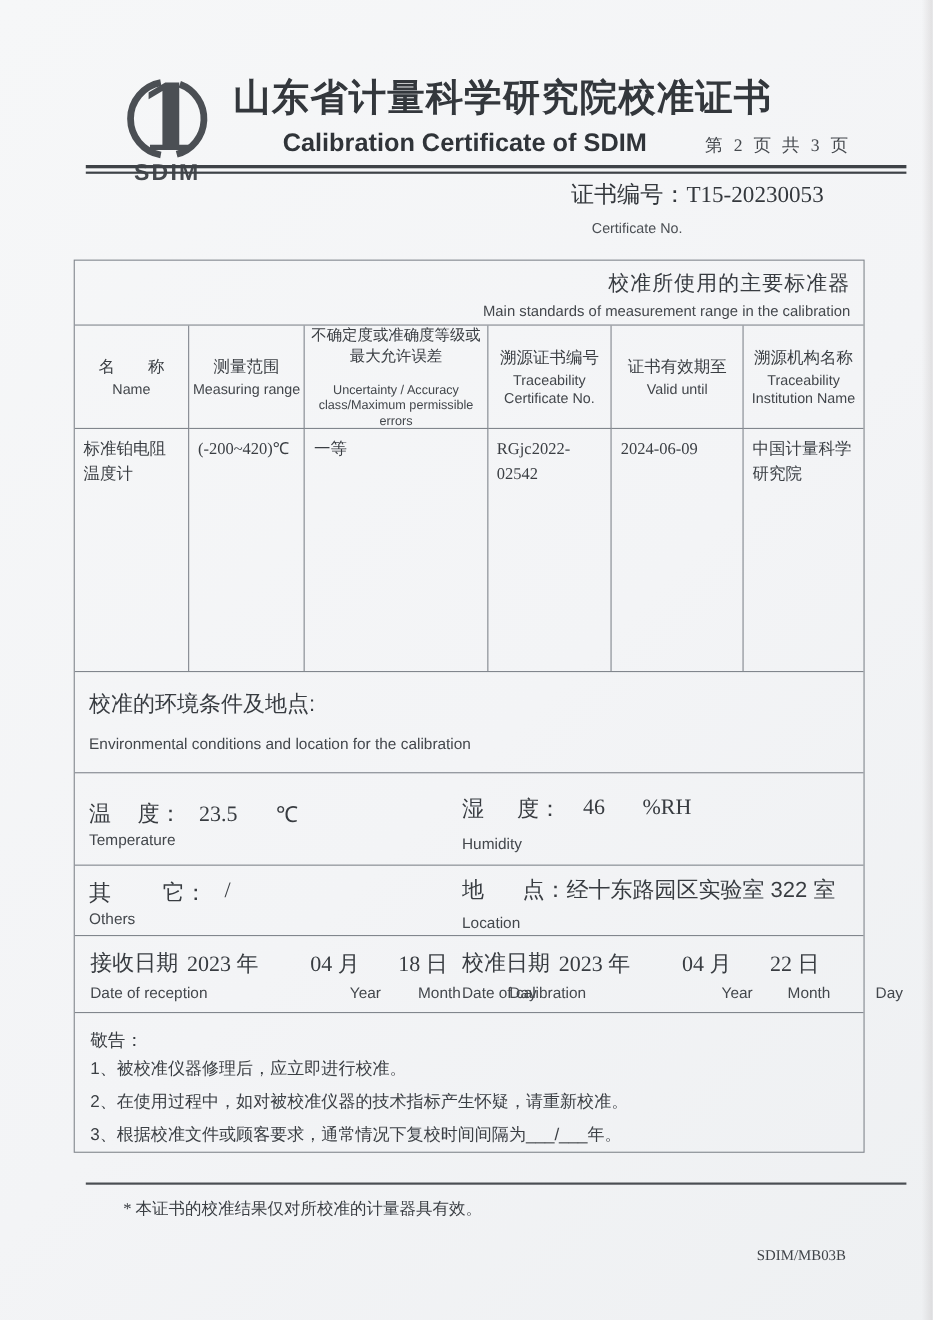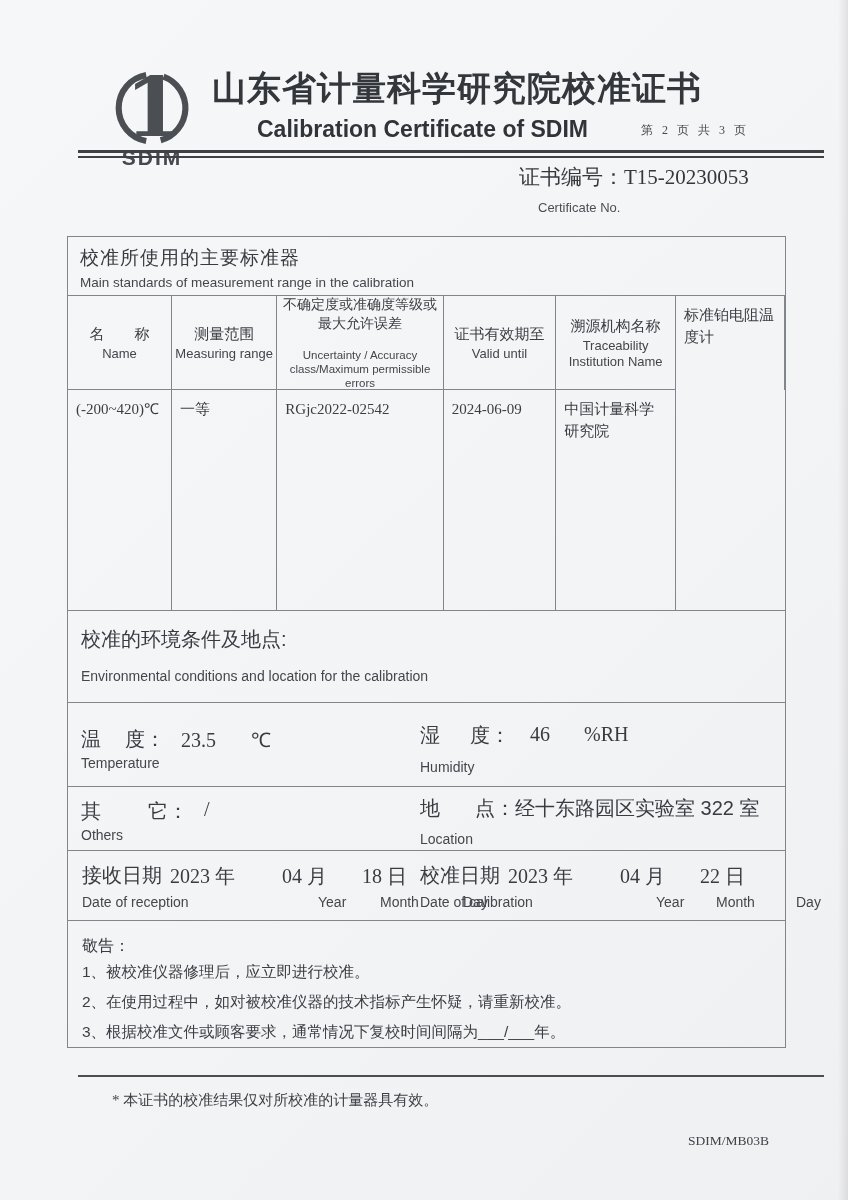--- a/index.html
+++ b/index.html
@@ -28,21 +28,21 @@
     position:absolute; left:212px; top:66px;
     font-family:"Liberation Serif", serif; font-weight:600;
     font-size:34px; letter-spacing:1px; color:#33373c; white-space:nowrap;
   }
   .title-en {
     position:absolute; left:257px; top:116px;
     font-weight:bold; font-size:23px; color:#303439; white-space:nowrap;
   }
   .page-info {
     position:absolute; left:641px; top:122px;
-    font-family:"Liberation Serif", serif; font-size:12px;
+    font-family:"Liberation Serif", serif; font-size:16px;
     letter-spacing:3px; color:#45494e; white-space:nowrap;
   }
   .double-rule {
     position:absolute; left:78px; top:150px; width:746px; height:8px;
     border-top:3px solid #3e4247; border-bottom:2px solid #3e4247;
   }
   .cert-no {
     position:absolute; left:519px; top:163px;
     font-family:"Liberation Serif", serif; font-size:21px; color:#34383d; white-space:nowrap;
   }
@@ -51,21 +51,21 @@
     font-size:13px; color:#4b4f54;
   }
   
   .main-box {
     position:absolute; left:67px; top:236px; width:719px; height:812px;
     border:1px solid #81868d;
     display:flex; flex-direction:column;
   }
   .sec { border-bottom:1px solid #81868d; position:relative; }
   .sec:last-child { border-bottom:none; flex:1; }
-  .sec-std-title { height:59px; padding:8px 12px 18px; }
+  .sec-std-title { height:59px; padding:8px 12px 18px;text-align:right; }
   .sec-std-title .zh { font-size:19px; letter-spacing:1px; color:#383c41; }
   .sec-std-title .en { font-size:13.5px; margin-top:4px; color:#43474c; }
   
   .std-table { height:317px; display:grid;
     grid-template-columns:14.5% 14.7% 23.2% 15.7% 16.7% 15.2%;
     grid-template-rows:94px 1fr;
   }
   .th, .td { border-right:1px solid #81868d; }
   .th:nth-child(6), .td:nth-child(12) { border-right:none; }
   .th {
@@ -136,20 +136,24 @@
       </div>
       <div class="th">
         <div class="zh">测量范围</div>
         <div class="en">Measuring range</div>
       </div>
       <div class="th small">
         <div class="zh">不确定度或准确度等级或最大允许误差</div>
         <div class="en">Uncertainty / Accuracy class/Maximum permissible errors</div>
       </div>
       <div class="th">
+        <div class="zh">溯源证书编号</div>
+        <div class="en">Traceability Certificate No.</div>
+      </div>
+      <div class="th">
         <div class="zh">证书有效期至</div>
         <div class="en">Valid until</div>
       </div>
       <div class="th">
         <div class="zh">溯源机构名称</div>
         <div class="en">Traceability Institution Name</div>
       </div>
 
       <div class="td">标准铂电阻温度计</div>
       <div class="td">(-200~420)℃</div>

